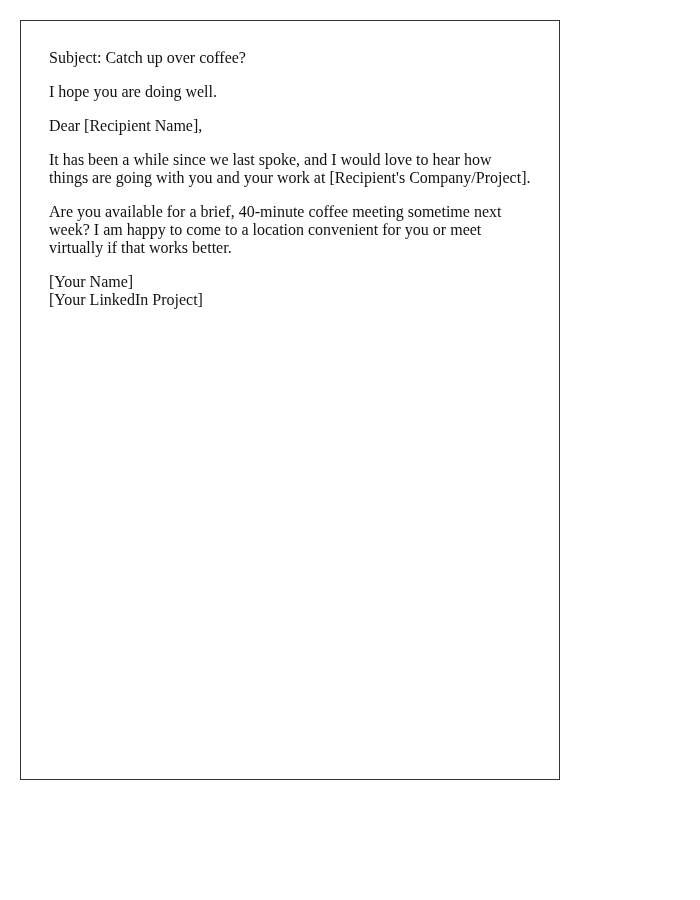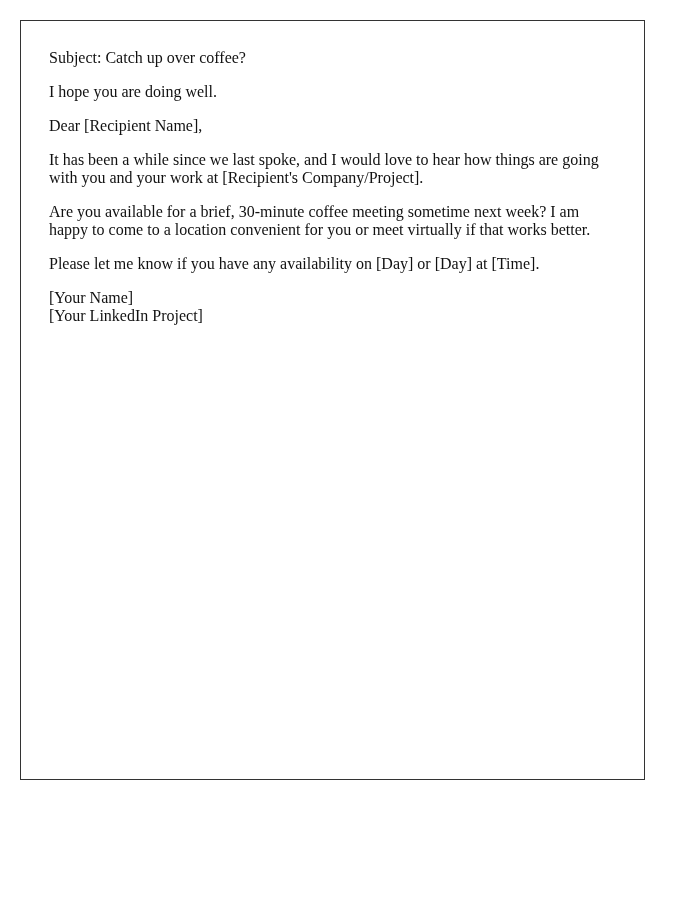--- a/index.html
+++ b/index.html
@@ -11,21 +11,21 @@
       width: 700px;
       height: 900px;
       position: relative;
       font-family: "Liberation Serif", "DejaVu Serif", serif;
       color: #111111;
     }
     .letter {
       position: absolute;
       left: 20px;
       top: 20px;
-      width: 625px;
+      width: 540px;
       height: 760px;
       border: 1px solid #333333;
       box-sizing: border-box;
       padding: 28px 28px 28px 28px;
       font-size: 16px;
       line-height: 18px;
     }
     .letter p {
       margin: 0 0 16px 0;
     }
@@ -34,19 +34,18 @@
     }
   </style>
 </head>
 <body>
 
 <div class="letter">
   <p>Subject: Catch up over coffee?</p>
   <p>I hope you are doing well.</p>
   <p>Dear [Recipient Name],</p>
   <p>It has been a while since we last spoke, and I would love to hear how things are going with you and your work at [Recipient's Company/Project].</p>
-  <p>Are you available for a brief, 30-minute coffee meeting sometime next week? I am happy to come to a location convenient for you or meet virtually if that works better.</p>
-  <p>Please let me know if you have any availability on [Day] or [Day] at [Time].</p>
+  <p>Are you available for a brief, 40-minute coffee meeting sometime next week? I am happy to come to a location convenient for you or meet virtually if that works better.</p>
   <p class="signature">
     <span>[Your Name]</span>
     <span>[Your LinkedIn Project]</span>
   </p>
 </div>
 
 </body></html>

